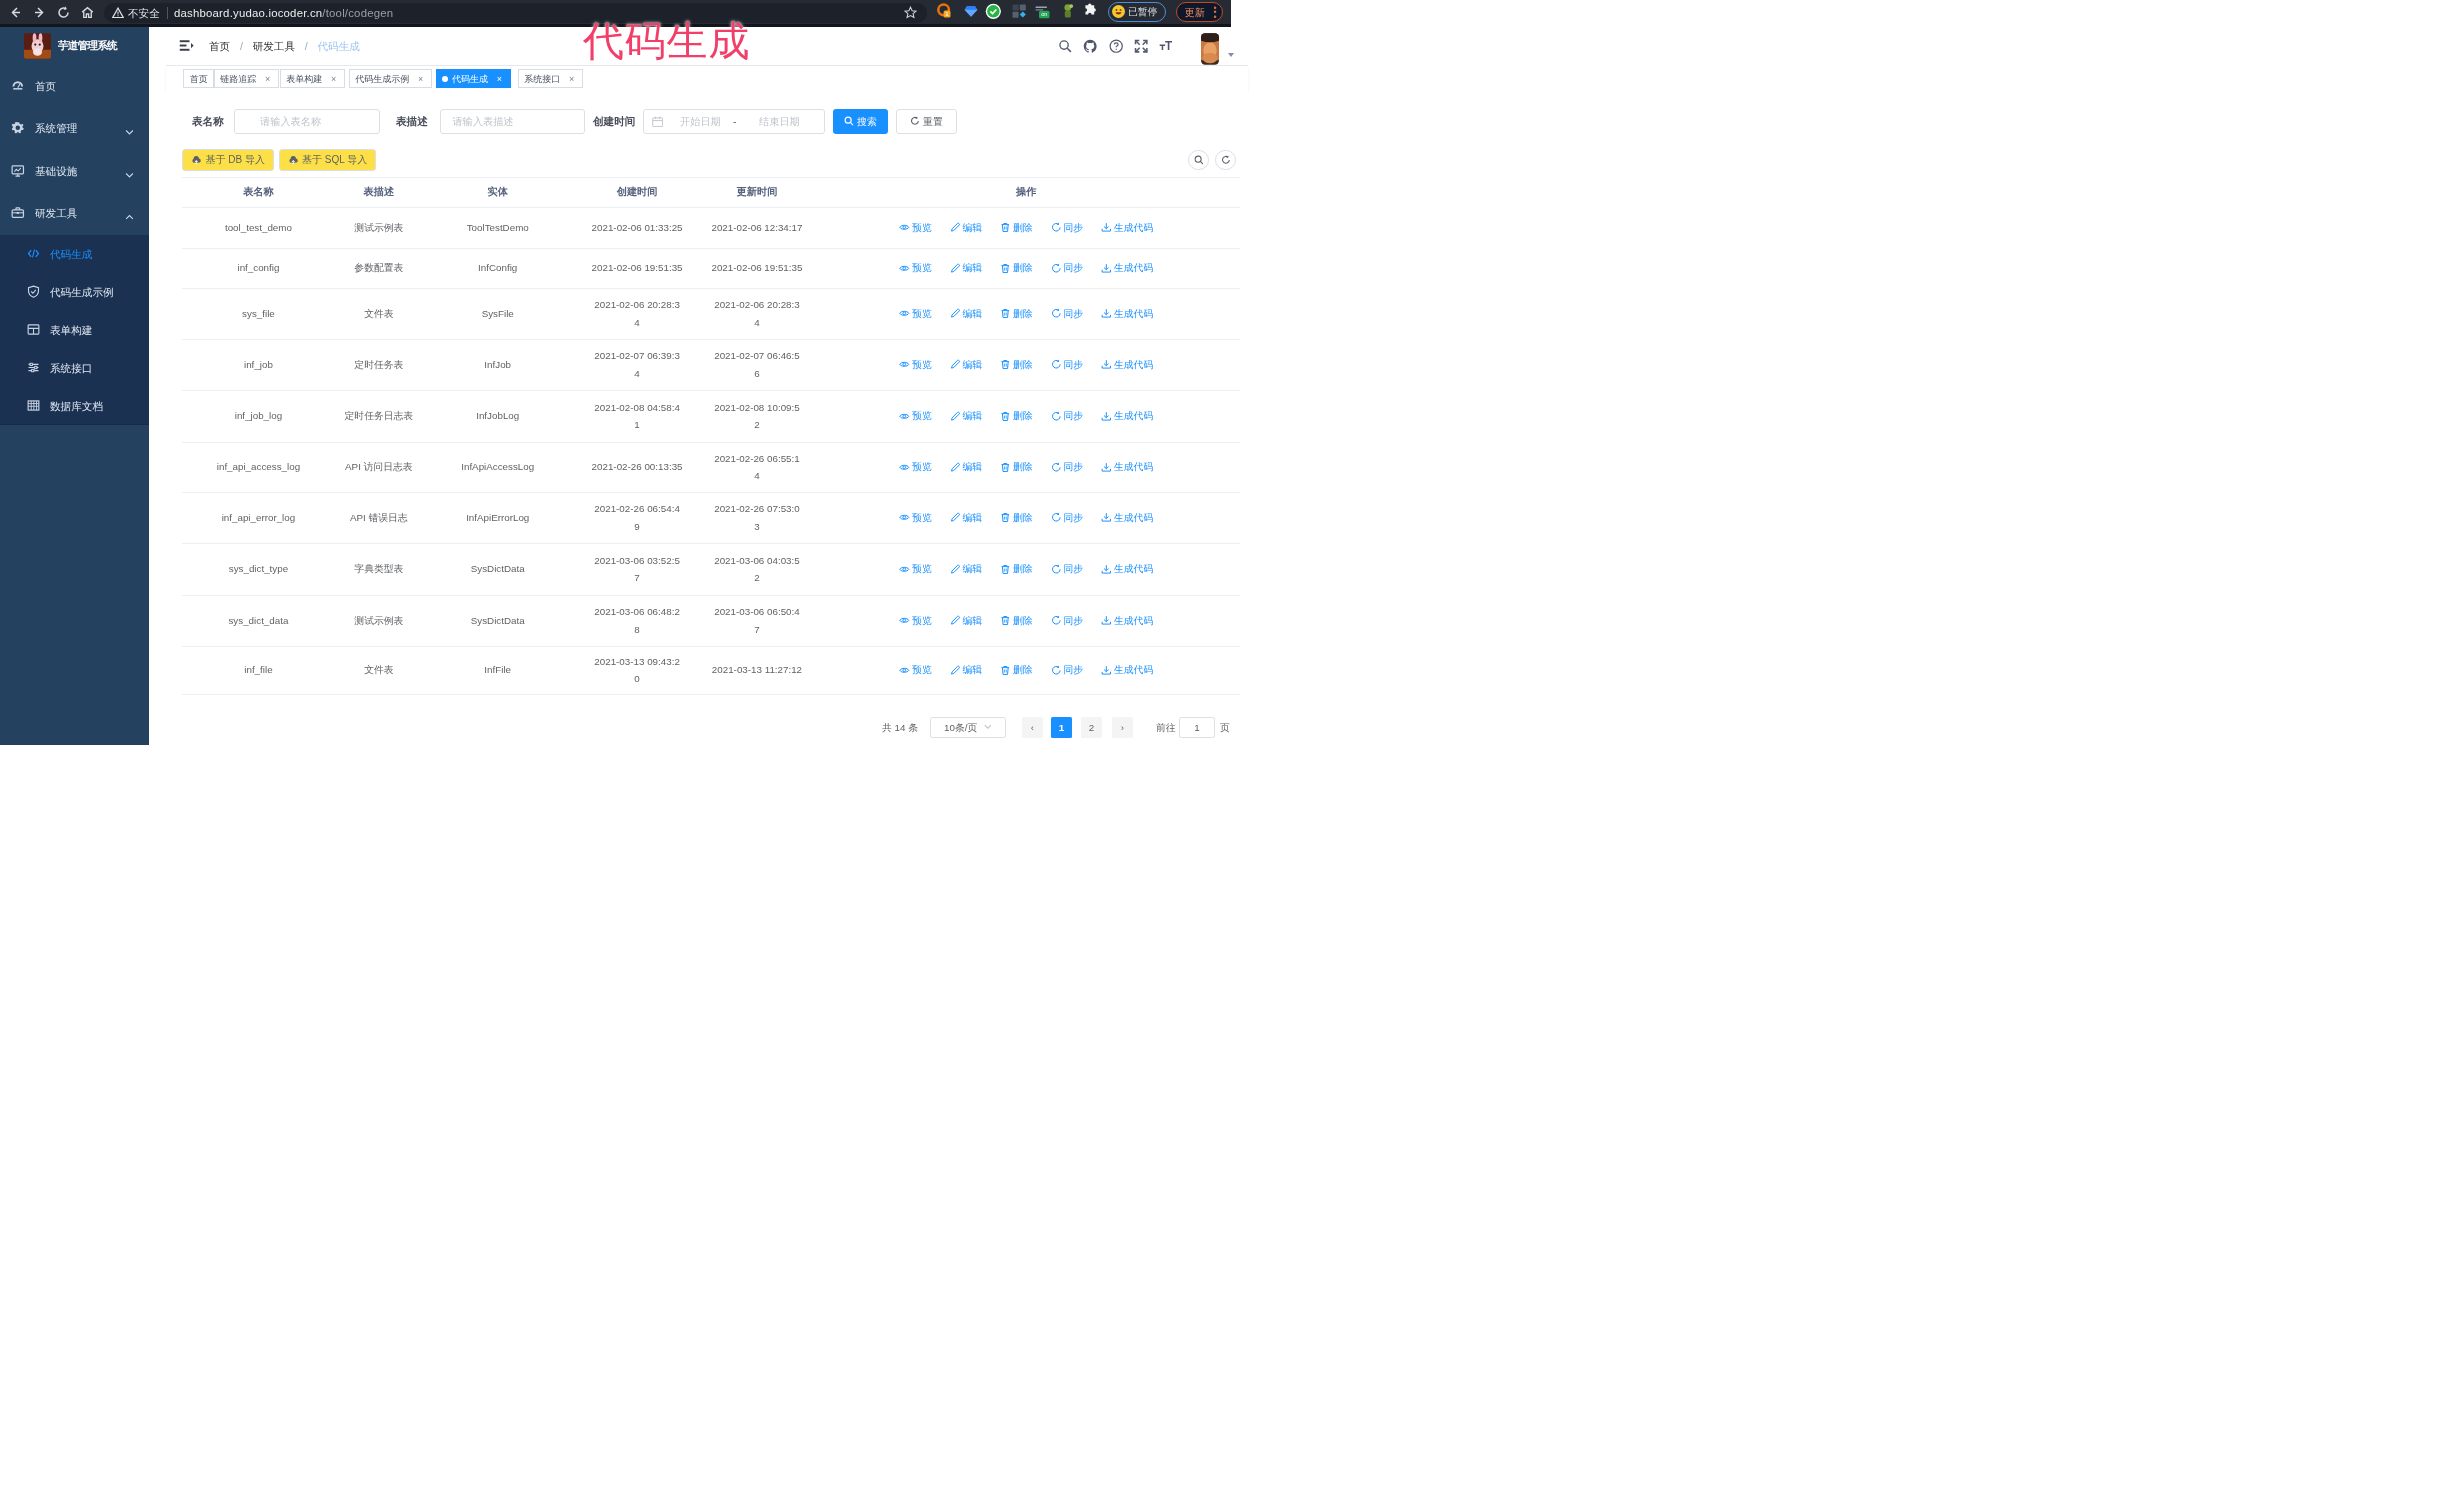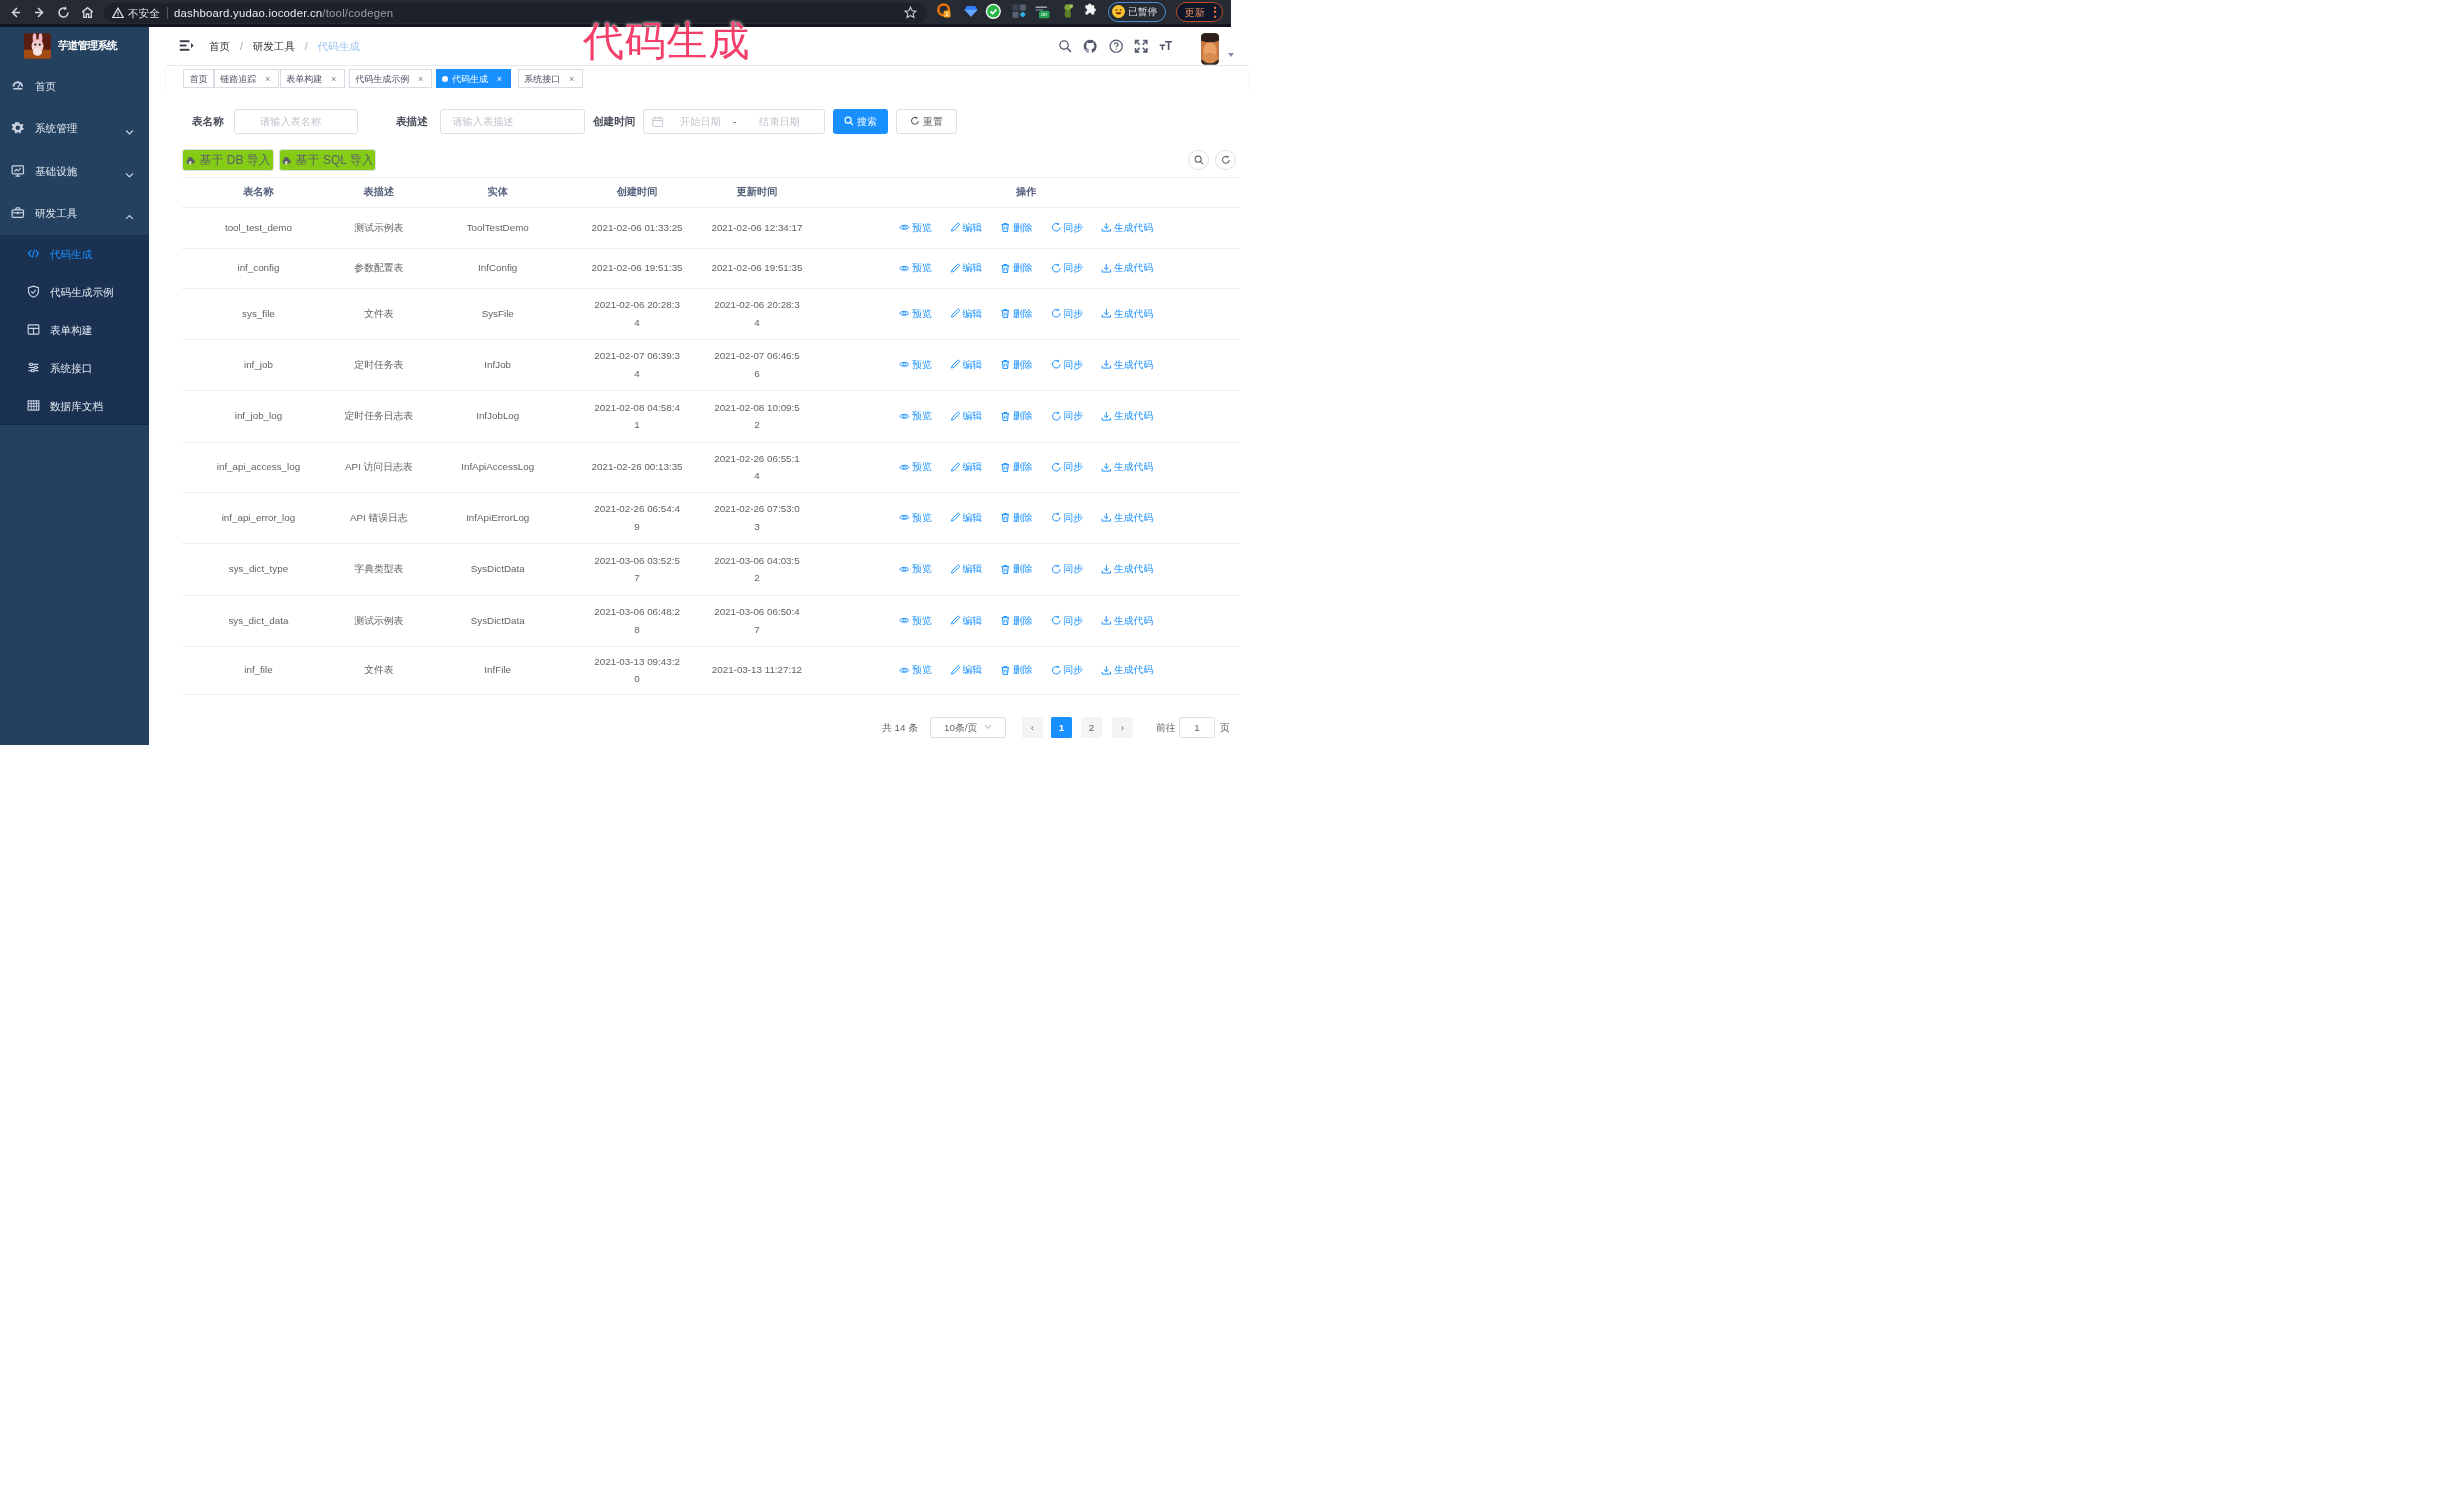--- a/index.html
+++ b/index.html
@@ -55,21 +55,21 @@
 .tag.active { background:#1890ff; border-color:#1890ff; color:#fff; }
 .tag.active .dot { display:inline-block; width:6px; height:6px; border-radius:50%; background:#fff; margin-right:3.8px; position:relative; top:0px; }
 .tag.active .x { color:#fff; }
 
 #content { position:absolute; left:0; top:64px; width:1082px; height:654px; background:#fff; }
 .flabel { position:absolute; top:24px; font-size:10.6px; font-weight:bold; color:#484d59; }
 .finput { position:absolute; top:18px; height:25px; border:0.8px solid #dcdfe6; border-radius:3px; background:#fff; font-size:10.2px; color:#bfc4cc; line-height:23.5px; }
 .fph { padding-left:11.4px; }
 #srchbtn { position:absolute; left:667px; top:18px; width:55px; height:25px; background:#1890ff; border-radius:3px; color:#fff; font-size:9.8px; text-align:center; line-height:25px; }
 #rstbtn { position:absolute; left:730px; top:18px; width:61px; height:25px; background:#fff; border:0.8px solid #dcdfe6; border-radius:3px; color:#5d6167; font-size:9.8px; text-align:center; line-height:23.5px; }
-.impbtn { position:absolute; top:58px; height:22px; background:#84cc16; border:0.8px solid #dcdfe6; border-radius:3px; color:#5d6167; font-size:12px; line-height:20.5px; text-align:center; }
+.impbtn { position:absolute; top:58px; height:22px; background:#fde047; border:0.8px solid #dcdfe6; border-radius:3px; color:#5d6167; font-size:10px; line-height:20.5px; text-align:center; }
 .circbtn { position:absolute; top:59px; width:20.5px; height:20.5px; border:0.8px solid #dcdfe6; border-radius:50%; background:#fff; }
 
 #table { position:absolute; left:16px; top:86px; width:1058px; }
 .trow { position:relative; width:1058px; border-bottom:0.8px solid #ebeef5; display:flex; align-items:center; }
 .trow > div { text-align:center; font-size:9.8px; color:#606266; line-height:17.4px; }
 .c1 { width:153px; } .c2 { width:88px; } .c3 { width:150px; } .c4 { width:129px; } .c5 { width:111px; } .c6 { width:428px; }
 #thead { height:31px; border-top:0.8px solid #ebeef5; }
 #thead > div { font-weight:bold; color:#56617d; font-size:10.2px; }
 .ops { display:flex; justify-content:center; gap:18px; color:#1890ff; white-space:nowrap; }
 .ops span { display:inline-flex; align-items:center; }
@@ -313,21 +313,21 @@
   <div id="tagsbar">
     <div class="tag" style="left:17.4px;">首页</div>
     <div class="tag" style="left:48px;">链路追踪 <span class="x">×</span></div>
     <div class="tag" style="left:114px;">表单构建 <span class="x">×</span></div>
     <div class="tag" style="left:183px;">代码生成示例 <span class="x">×</span></div>
     <div class="tag active" style="left:270px;"><span class="dot"></span>代码生成 <span class="x">×</span></div>
     <div class="tag" style="left:352px;">系统接口 <span class="x">×</span></div>
   </div>
   <div id="content">
     <div class="flabel" style="left:26px;">表名称</div>
-    <div class="finput fph" style="left:68px; width:124px;padding-left:25px;">请输入表名称</div>
+    <div class="finput fph" style="left:68px; width:146px;padding-left:25px;">请输入表名称</div>
     <div class="flabel" style="left:230px;">表描述</div>
     <div class="finput fph" style="left:274px; width:145px;">请输入表描述</div>
     <div class="flabel" style="left:427px;">创建时间</div>
     <div class="finput" style="left:477px; width:182px;">
       <svg style="position:absolute;left:7.6px;top:6px;" width="11.4" height="11.4" viewBox="0 0 15 15">
           <rect x="1" y="2.5" width="13" height="11.5" rx="1" fill="none" stroke="#c0c4cc" stroke-width="1.3"></rect>
           <path d="M1 6 H14" stroke="#c0c4cc" stroke-width="1.2"></path>
           <path d="M4.5 1 V4 M10.5 1 V4" stroke="#c0c4cc" stroke-width="1.3"></path>
         </svg>
       <span style="position:absolute;left:36px;">开始日期</span>

